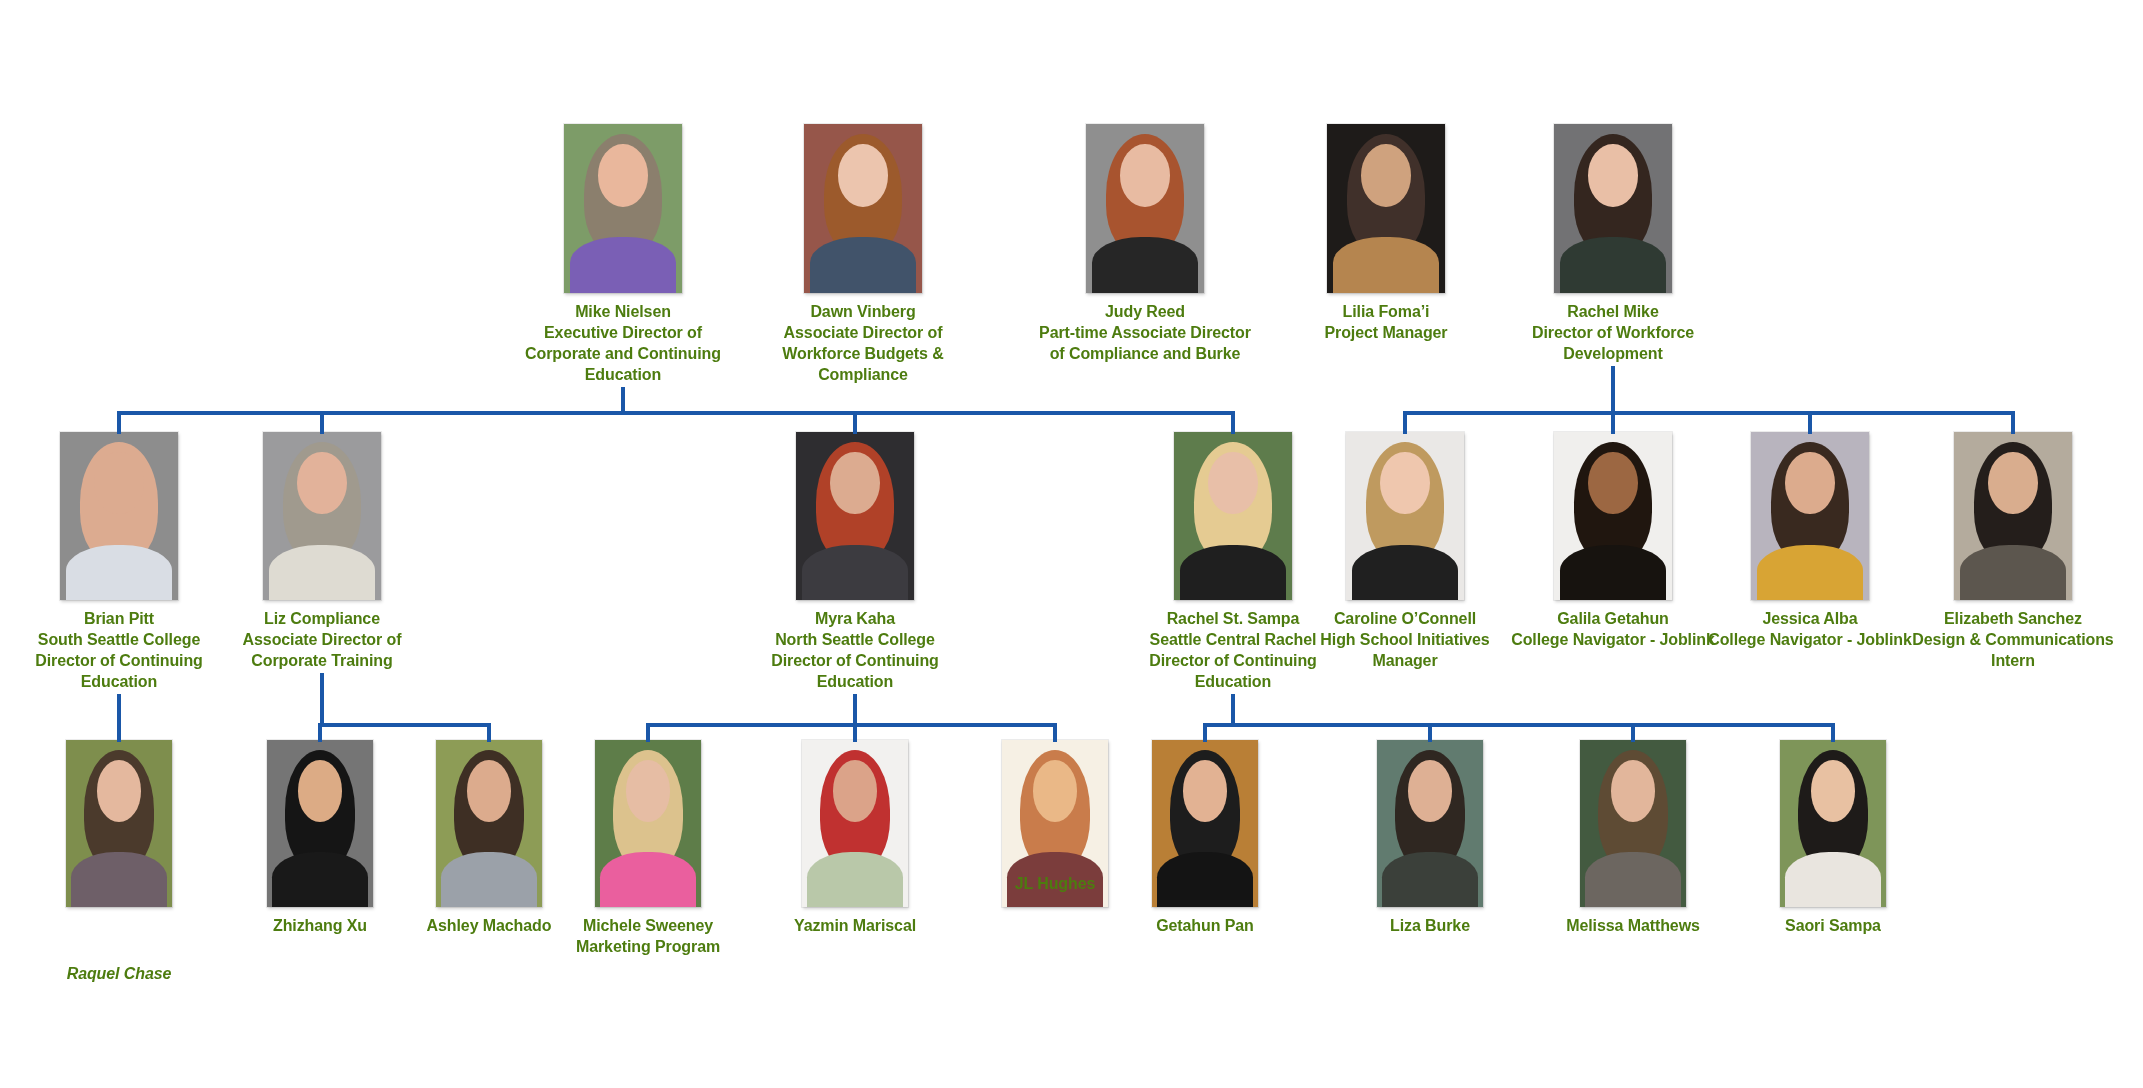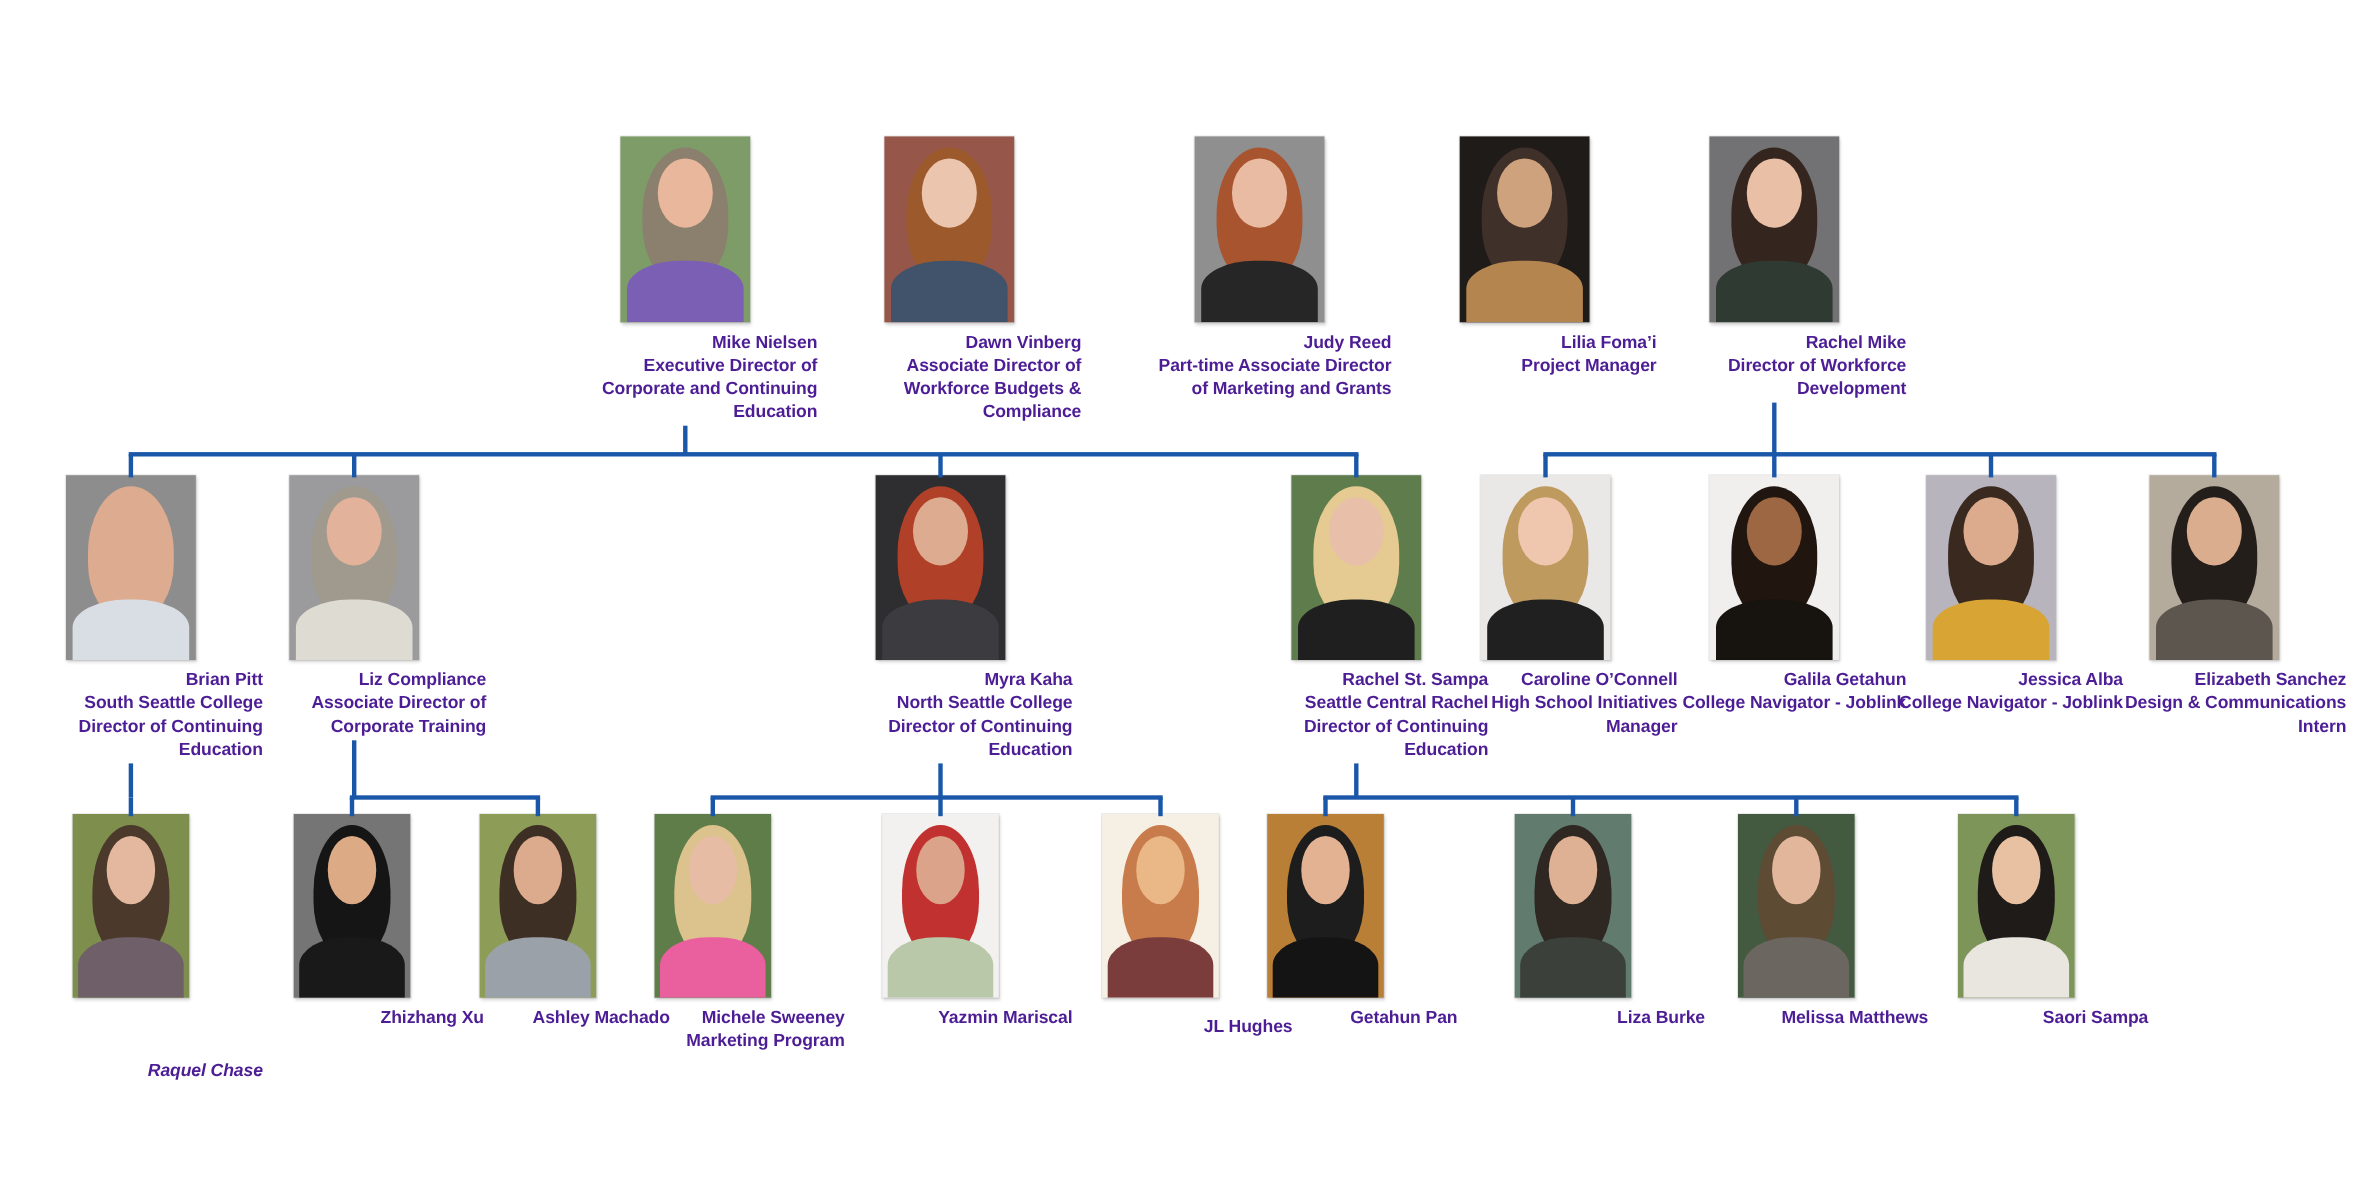--- a/index.html
+++ b/index.html
@@ -40,22 +40,22 @@
   }
   .ph-head {
     position: absolute;
     left: 29%; top: 12%;
     width: 42%; height: 37%;
     border-radius: 50%;
   }
   .label {
     position: absolute;
     width: 240px;
-    text-align: right;
-    color: #4c1d95;
+    text-align: center;
+    color: #4d7c0f;
     font-size: 16px;
     font-weight: 700;
     line-height: 21px;
     letter-spacing: -0.1px;
   }
   .vline, .hline {
     position: absolute;
   }
 </style>
 </head>
@@ -90,21 +90,21 @@
     </div>
     <div style="position: absolute;">
       <div class="photo" style="left: 1086px; top: 124px; width: 118px; height: 169px; background: rgb(143, 143, 143);">
         <div class="ph-hair" style="background: rgb(168, 84, 47);"></div>
         <div class="ph-body" style="background: rgb(38, 38, 38);"></div>
         <div class="ph-head" style="background: rgb(232, 187, 162);"></div>
       </div>
       <div class="label" style="left: 1025px; top: 301px;">
         <div>Judy Reed</div>
         <div>Part-time Associate Director</div>
-        <div>of Marketing and Grants</div>
+        <div>of Compliance and Burke</div>
       </div>
     </div>
     <div style="position: absolute;">
       <div class="photo" style="left: 1327px; top: 124px; width: 118px; height: 169px; background: rgb(30, 27, 25);">
         <div class="ph-hair" style="background: rgb(64, 48, 42);"></div>
         <div class="ph-body" style="background: rgb(181, 133, 79);"></div>
         <div class="ph-head" style="background: rgb(207, 162, 126);"></div>
       </div>
       <div class="label" style="left: 1266px; top: 301px;">
         <div>Lilia Foma’i</div>
@@ -270,21 +270,21 @@
       <div class="label" style="left: 735px; top: 915px;">
         <div>Yazmin Mariscal</div>
       </div>
     </div>
     <div style="position: absolute;">
       <div class="photo" style="left: 1002px; top: 740px; width: 106px; height: 167px; background: rgb(246, 240, 228);">
         <div class="ph-hair" style="background: rgb(201, 124, 75);"></div>
         <div class="ph-body" style="background: rgb(123, 61, 60);"></div>
         <div class="ph-head" style="background: rgb(234, 184, 135);"></div>
       </div>
-      <div class="label" style="left: 935px; top: 923px;">
+      <div class="label" style="left: 935px; top: 873px;">
         <div>JL Hughes</div>
       </div>
     </div>
     <div style="position: absolute;">
       <div class="photo" style="left: 1152px; top: 740px; width: 106px; height: 167px; background: rgb(185, 127, 54);">
         <div class="ph-hair" style="background: rgb(29, 29, 29);"></div>
         <div class="ph-body" style="background: rgb(20, 20, 20);"></div>
         <div class="ph-head" style="background: rgb(226, 178, 147);"></div>
       </div>
       <div class="label" style="left: 1085px; top: 915px;">

